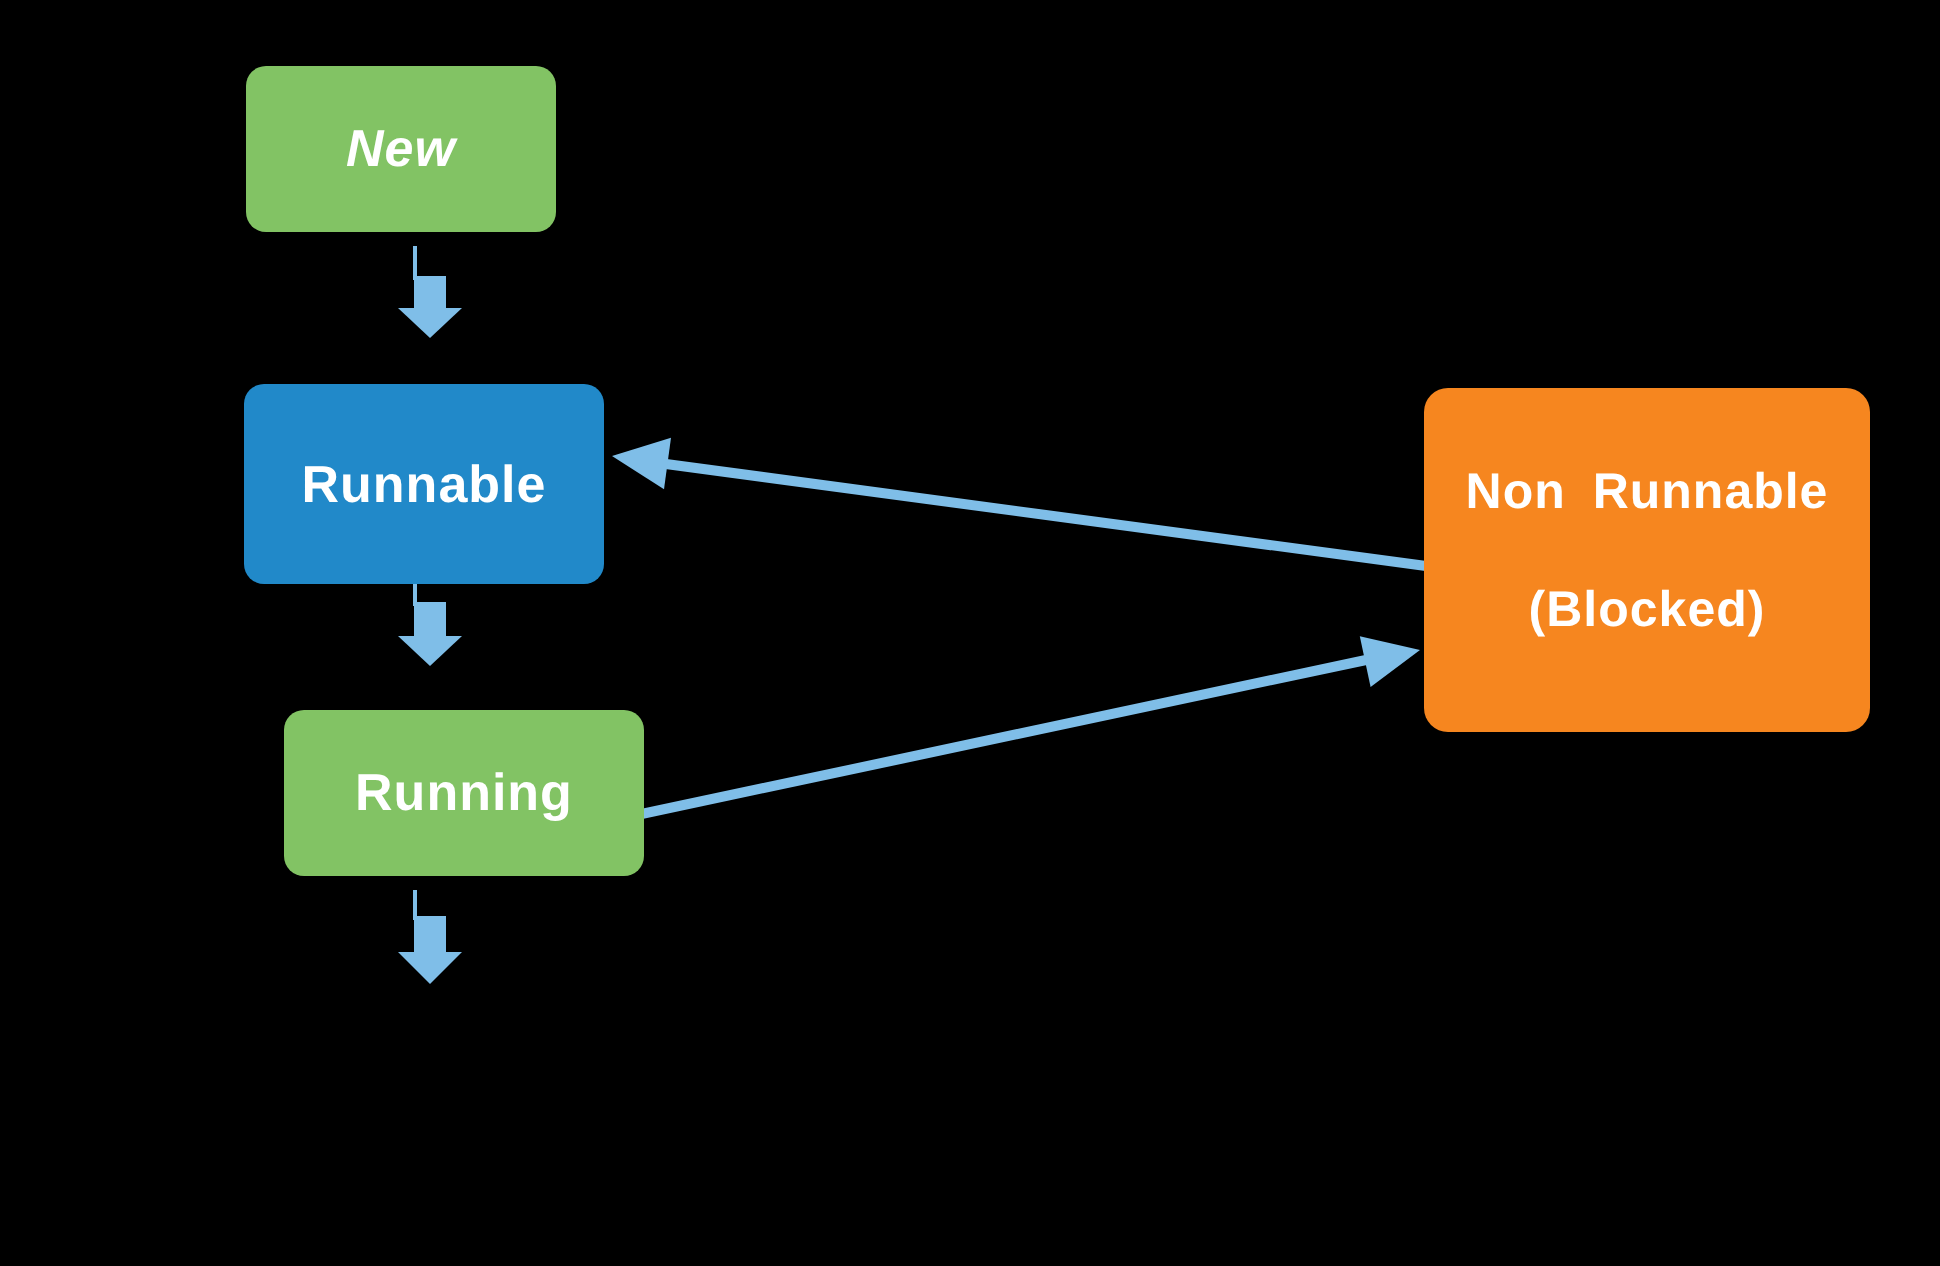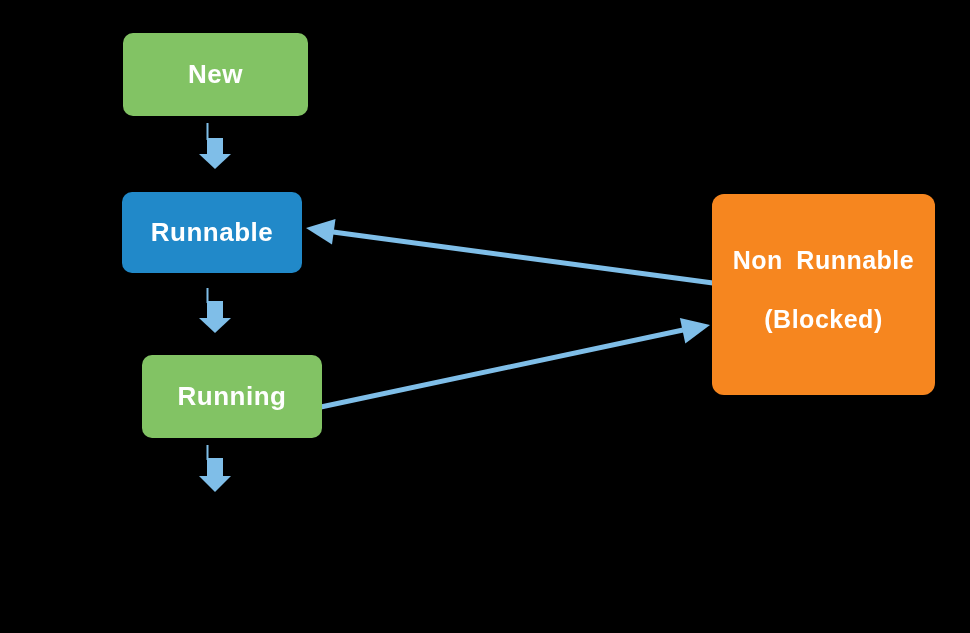--- a/index.html
+++ b/index.html
@@ -42,26 +42,26 @@
     color: var(--text_white);
     font-size: 26px;
     font-weight: bold;
     text-align: center;
     letter-spacing: 0.5px;
   }
   .node.green  { background: var(--box_green); }
   .node.blue   { background: var(--box_blue); }
   .node.orange { background: var(--box_orange); border-radius: 12px; }
 
-  .node-new        { left: 123px; top: 33px;  width: 185px; height: 83px; }
-  .node-runnable   { left: 122px; top: 192px; width: 180px; height: 81px; }
+  .node-new        { left: 123px; top: 33px;  width: 155px; height: 83px; font-style: italic; }
+  .node-runnable   { left: 122px; top: 192px; width: 180px; height: 100px; }
   .node-running    { left: 122px; top: 355px; width: 180px; height: 83px; margin-left: 20px; }
   .node-terminated { left: 121px; top: 512px; width: 181px; height: 81px; }
   .node-nonrunnable {
-    left: 712px; top: 194px; width: 223px; height: 201px;
+    left: 712px; top: 194px; width: 223px; height: 172px;
     flex-direction: column;
     gap: 30px;
     padding-bottom: 9px;
     box-sizing: border-box;
     font-size: 25px;
   }
   .node-nonrunnable .line1 { word-spacing: 6px; }
 </style>
 </head>
 <body>

